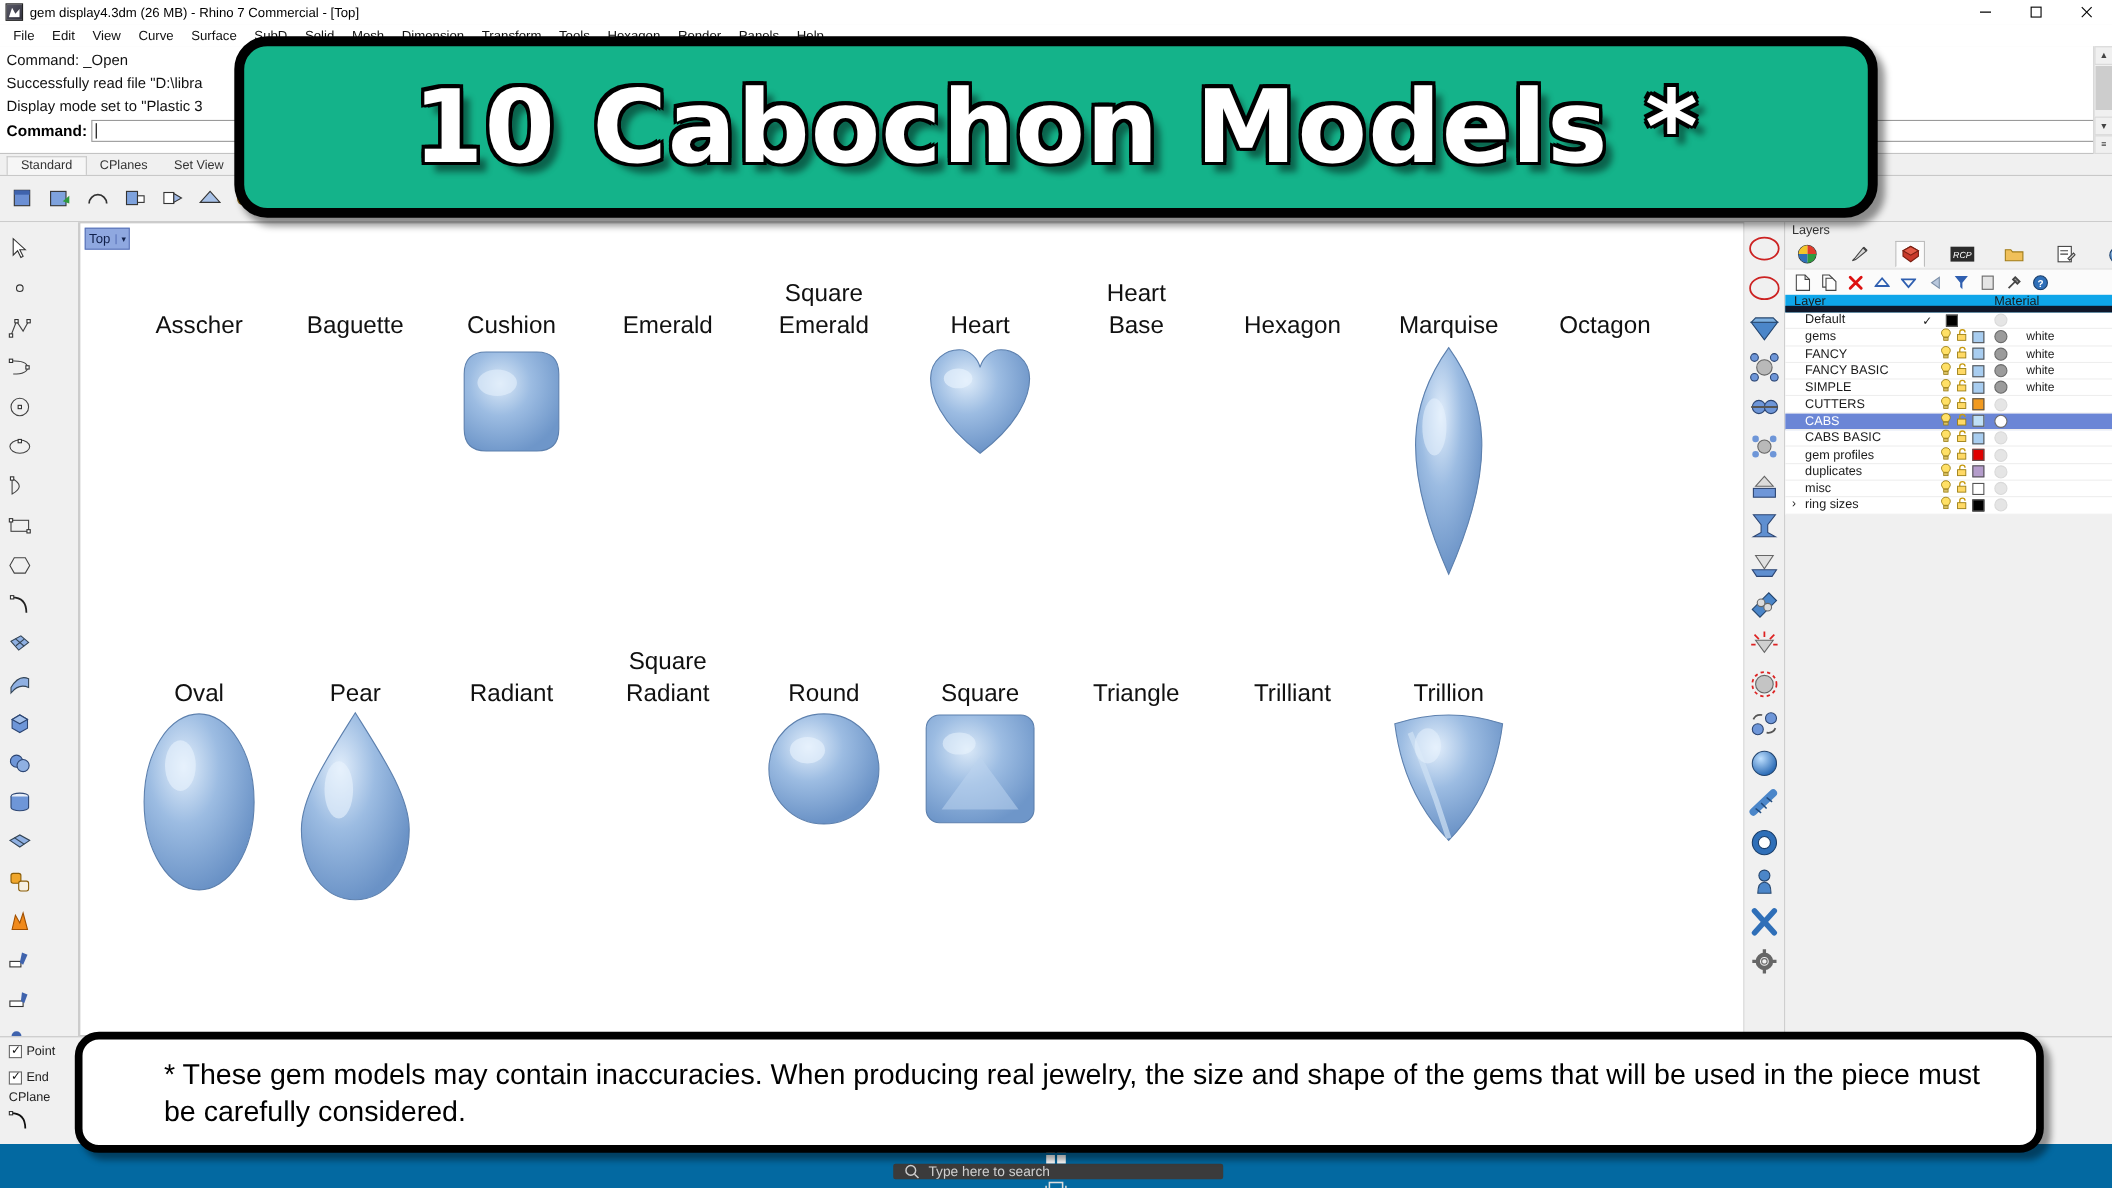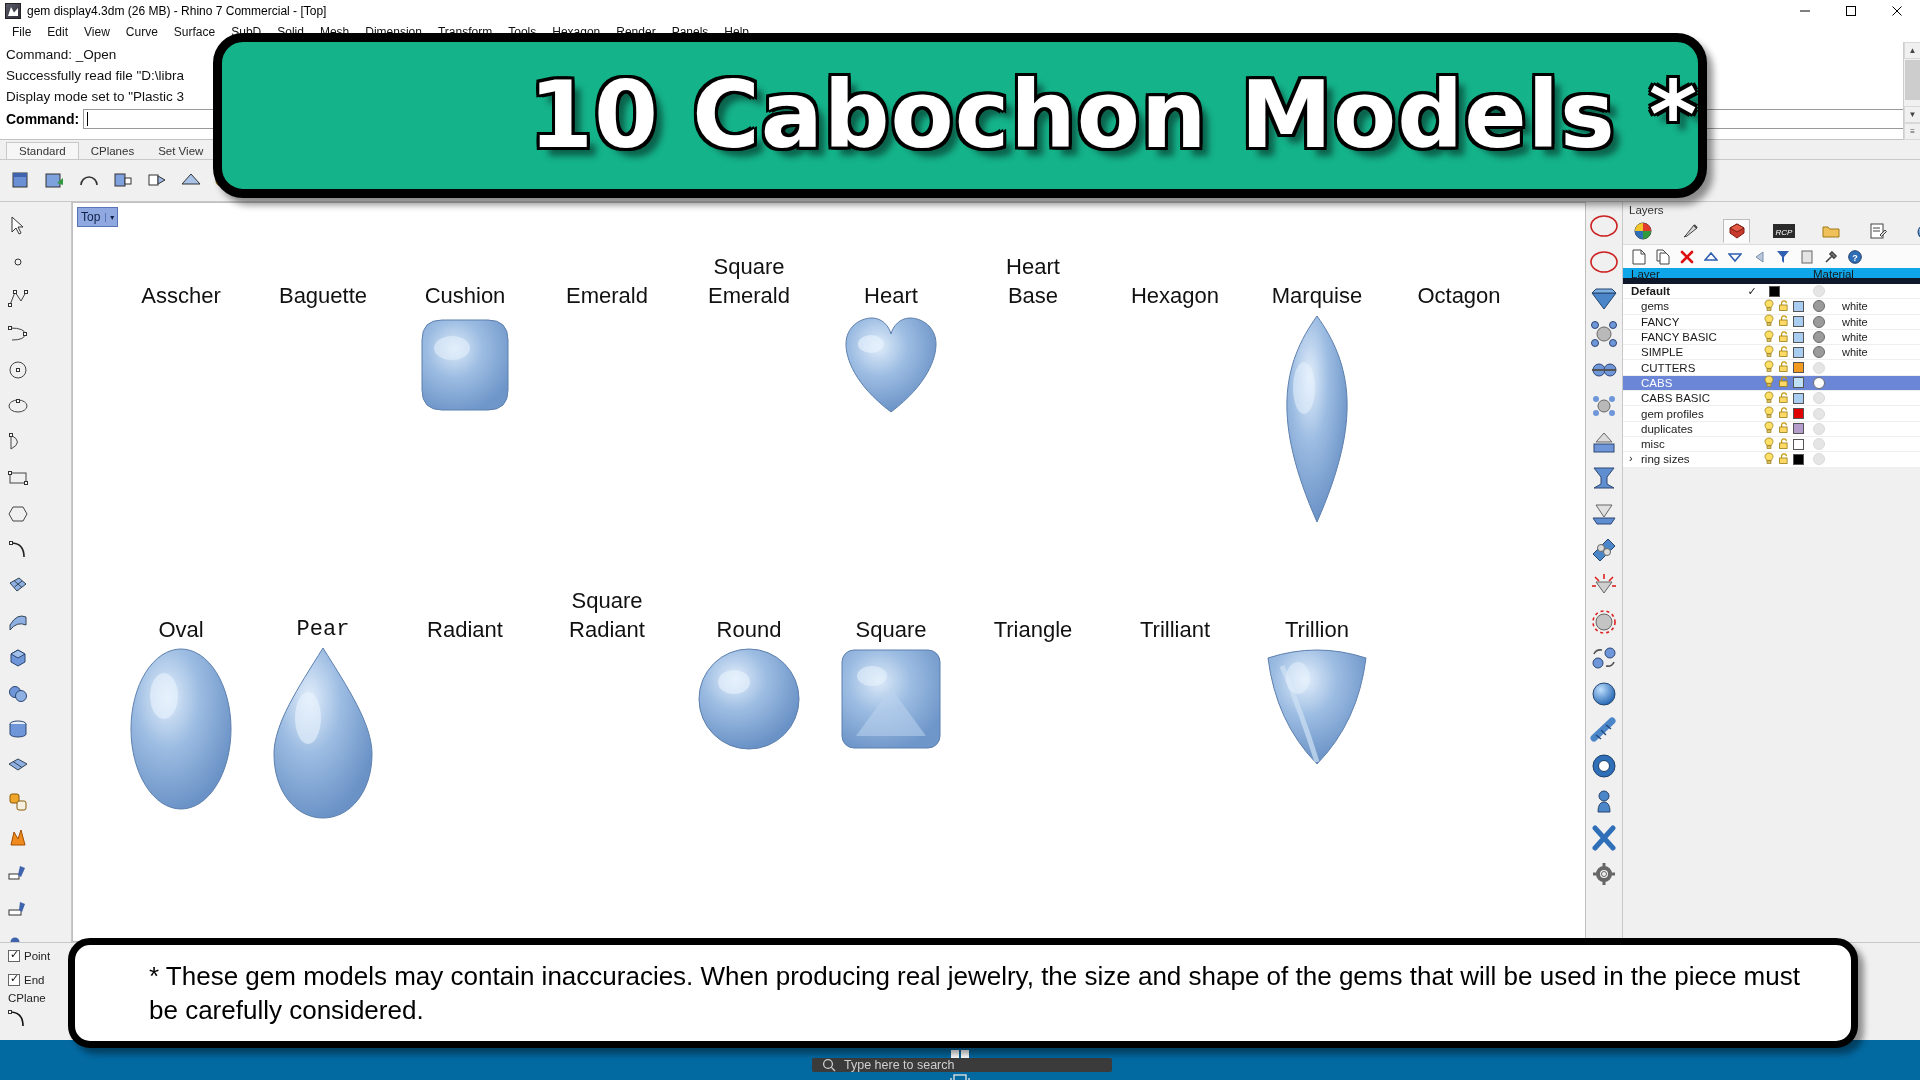--- a/index.html
+++ b/index.html
@@ -120,21 +120,21 @@
   .lcmd{ width:20px;height:20px; display:flex;align-items:center;justify-content:center;}
   .ltable{ background:#fff; font-size:11.5px; color:#1a1a1a; }
   .lhead{ display:flex; border-bottom:6px solid #0f172a; height:16px; align-items:flex-start;
           background:#0ea5e9; }
   .lhead .c1{ width:118px; padding-left:8px; }
   .lhead .c2{ width:72px; }
   .lhead .c3{ flex:1; }
   .lrow{ display:flex; align-items:center; height:15.3px; border-bottom:1px solid #eee;}
   .lrow.sel{ background:#6b86d6; color:#fff; }
   .lrow .name{ width:118px; padding-left:18px; white-space:nowrap; overflow:hidden;}
-  .lrow.bold .name{ font-weight:bold; padding-left:8px;}
+  .lrow.bold .name{ font-weight:normal; padding-left:18px;}
   .lrow .chk{ width:22px; text-align:center; font-size:11px; }
   .lrow .icos{ width:50px; display:flex; align-items:center; gap:3px; }
   .lrow .matcol{ flex:1; display:flex; align-items:center; gap:4px; }
   .swatch{ width:11px;height:11px; border:1px solid #555; display:inline-block;}
   .matcircle{ width:12px;height:12px;border-radius:50%;background:#9b9b9b;border:1px solid #6b6b6b;display:inline-block;}
   .mattext{ font-size:11px;margin-left:13px; }
 
   
   .statusosnap{
     position:absolute; top:942px; left:0; width:1920px; height:26px;
@@ -162,21 +162,21 @@
   }
   .tbicon2{ width:40px;height:40px;display:flex;align-items:center;justify-content:center;}
   .tray{ margin-left:auto; display:flex; align-items:center; gap:10px; padding-right:8px;
          color:#e6e6e6; font-size:12px;}
   .trayitem{ display:flex;align-items:center;justify-content:center;width:22px;height:22px;}
 
   
   .banner{
     position:absolute; top:33px; left:213px; width:1494px; height:165px;
     background:#14b38a; border:9px solid #000; border-radius:30px;
-    display:flex; align-items:center; justify-content:flex-end;
+    display:flex; align-items:center; justify-content:center;
     box-shadow: 6px 7px 7px rgba(0,0,0,.42);
     z-index:30;
   }
   .banner-text{
     font-family:"DejaVu Sans", sans-serif;
     font-size:92px; font-weight:bold; color:#ffffff;
     letter-spacing:1px;
     text-shadow:
       -3px -3px 0 #000, 3px -3px 0 #000, -3px 3px 0 #000, 3px 3px 0 #000,
        0   -3px 0 #000, 0    3px 0 #000, -3px 0   0 #000, 3px 0   0 #000,
@@ -559,21 +559,21 @@
               <stop offset="0%" stop-color="#e2eefb"></stop>
                   <stop offset="45%" stop-color="#9cbce2"></stop>
                   <stop offset="100%" stop-color="#6a92c6"></stop>
             </radialGradient>
               </defs>
             <ellipse cx="59" cy="85" rx="50" ry="80" fill="url(#gOval)" stroke="#5d80ae"></ellipse>
             <ellipse cx="42" cy="52" rx="14" ry="23" fill="#eaf4fd" opacity=".6"></ellipse>
           </svg>
         </div>
       </div>
-      <div class="gemcell" style="left:180px;top:412px;width:140px;font-family:Liberation Mono, monospace;">
+      <div class="gemcell" style="left:180px;top:412px;width:140px;">
         <div class="gemlabel">Pear</div>
         <div class="gemart">
           <svg width="118" height="180" viewBox="0 0 118 180">
             <defs>
                 <radialGradient id="gPear" cx="36%" cy="30%" r="72%">
               <stop offset="0%" stop-color="#e2eefb"></stop>
                   <stop offset="45%" stop-color="#9cbce2"></stop>
                   <stop offset="100%" stop-color="#6a92c6"></stop>
             </radialGradient>
               </defs>

